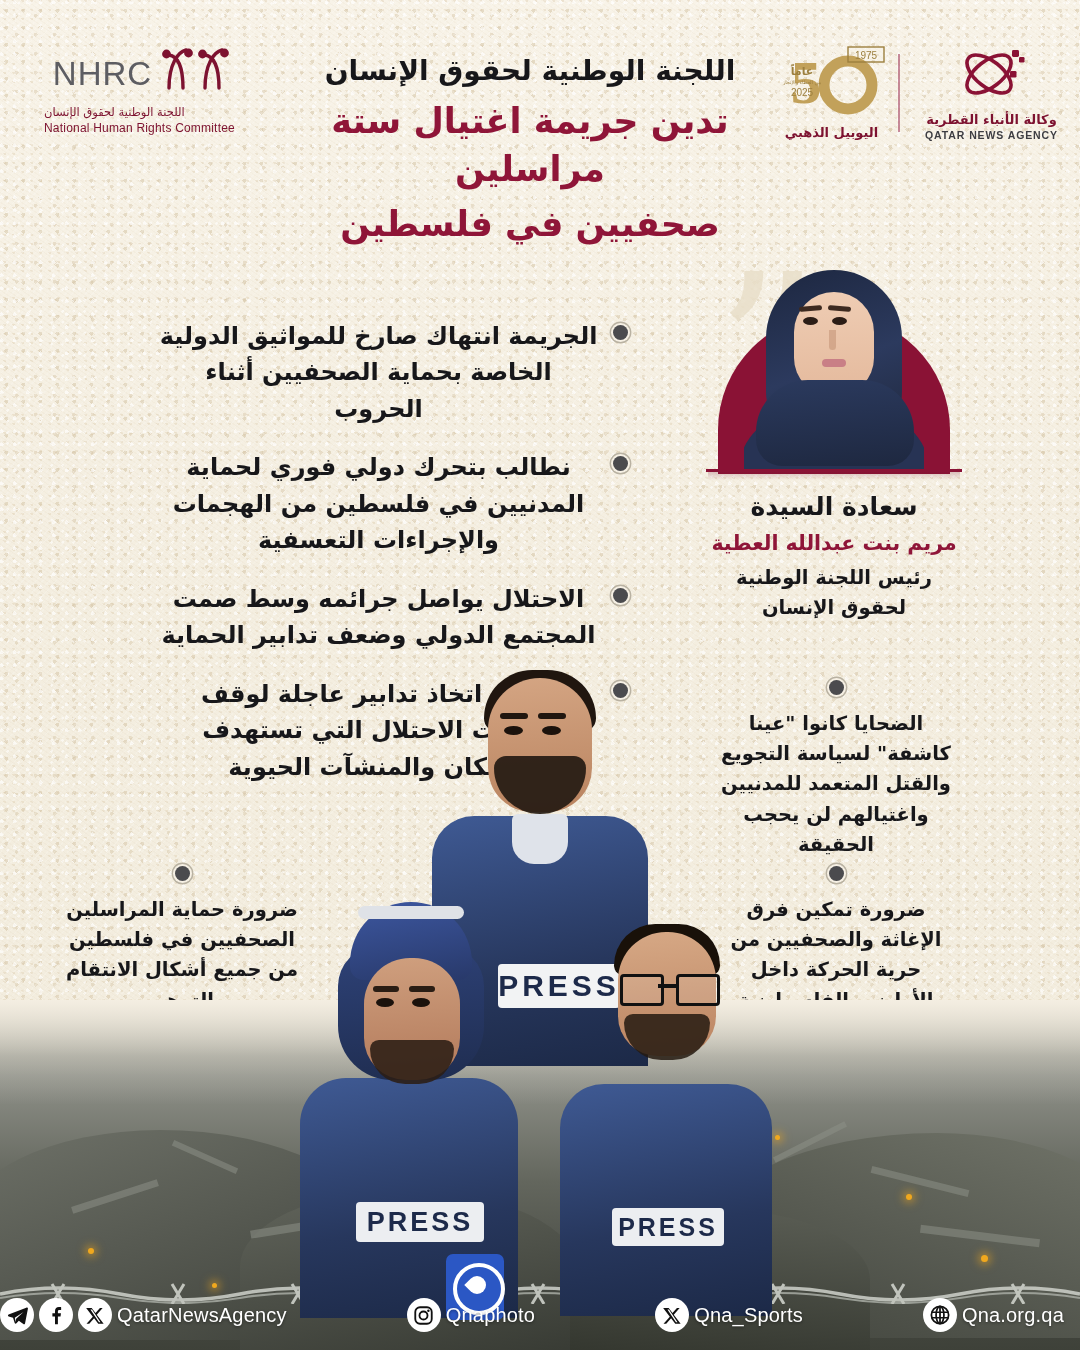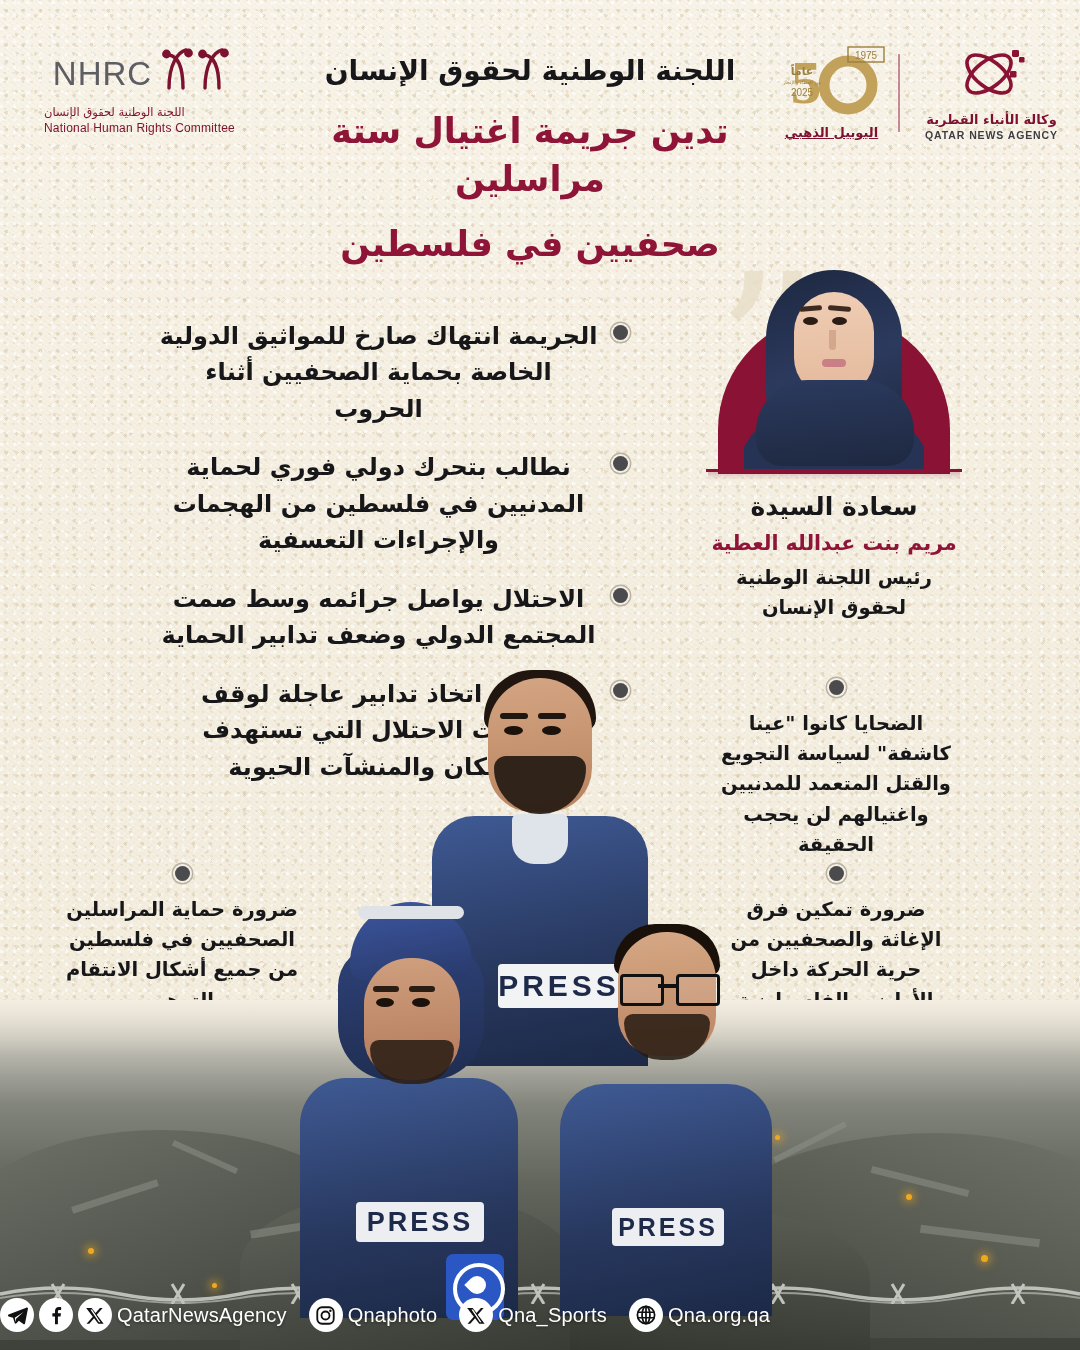--- a/index.html
+++ b/index.html
@@ -34,30 +34,30 @@
   .nhrc-mark{display:flex;align-items:flex-end;justify-content:center;gap:9px;}
   .nhrc-name{font-size:33px;letter-spacing:1px;color:#5d5d62;font-weight:400;
     font-family:"Liberation Sans",sans-serif;line-height:1;padding-bottom:4px;}
   .nhrc-ar{font-size:11.5px;color:#7d1230;letter-spacing:.5px;margin-top:11px;
     font-family:"DejaVu Sans",sans-serif;}
   .nhrc-en{font-size:12px;color:#7d1230;letter-spacing:.2px;margin-top:2px;
     font-family:"Liberation Sans",sans-serif;}
 
   .titles{position:absolute;left:260px;top:52px;width:540px;text-align:center;}
   .title-line1{font-size:28px;font-weight:bold;color:#17171a;line-height:1.35;}
-  .title-line2{font-size:35px;font-weight:bold;color:#8f1538;line-height:1.38;margin-top:17px;}
+  .title-line2{font-size:35px;font-weight:bold;color:#8f1538;line-height:1.38;margin-top:7px;}
 
   .qna-block{position:absolute;right:22px;top:44px;display:flex;align-items:center;gap:0;}
   .qna-left{text-align:center;padding-left:13px;}
   .qna-ar{font-size:13px;color:#7d1230;font-weight:bold;margin-top:6px;letter-spacing:.3px;}
   .qna-en{font-size:10.5px;color:#3d3d42;font-weight:bold;letter-spacing:.9px;margin-top:2px;
     font-family:"Liberation Sans",sans-serif;}
   .qna-div{width:1.6px;height:78px;background:#9a3050;opacity:.55;margin:0 12px;}
   .jub{text-align:center;}
-  .jub-ar{font-size:13px;color:#7d1230;font-weight:bold;margin-top:4px;letter-spacing:2px;text-decoration:underline;}
+  .jub-ar{font-size:13px;color:#7d1230;font-weight:bold;margin-top:4px;letter-spacing:2px;}
 
   
   .quote-wm{position:absolute;left:678px;top:268px;width:140px;height:120px;
     color:#e9dfc9;font-size:200px;line-height:.8;font-family:"DejaVu Serif",serif;
     opacity:.85;user-select:none;}
 
   
   .portrait-wrap{position:absolute;left:718px;top:262px;width:232px;height:212px;}
   .arch{position:absolute;left:0;top:52px;width:232px;height:160px;
     background:#8a1235;border-radius:116px 116px 0 0;}
@@ -193,21 +193,21 @@
   .j3 .bridge{position:absolute;left:38px;top:10px;width:18px;height:3.5px;background:#111;}
   .j3 .beard{position:absolute;left:64px;top:98px;width:86px;height:46px;
     background:#241a11;border-radius:10px 10px 42px 42px;opacity:.85;}
   .press3{position:absolute;left:52px;top:292px;width:112px;height:38px;background:#eceef1;
     border-radius:4px;display:flex;align-items:center;justify-content:center;
     font-family:"Liberation Sans",sans-serif;font-weight:bold;color:#1d2a4a;
     font-size:25px;letter-spacing:3px;}
 
   
   .social{position:absolute;left:0;bottom:18px;width:1080px;
-    display:flex;align-items:center;justify-content:flex-start;gap:0;direction:ltr;}
+    display:flex;align-items:center;justify-content:space-between;gap:0;direction:ltr;}
   .s-ico{width:34px;height:34px;border-radius:50%;background:#fff;
     display:flex;align-items:center;justify-content:center;margin-right:5px;flex:0 0 auto;}
   .s-lbl{font-family:"Liberation Sans",sans-serif;font-size:20px;color:#fff;
     margin-right:22px;letter-spacing:.2px;text-shadow:0 1px 3px rgba(0,0,0,.45);}
   .s-grp{display:flex;align-items:center;}
 </style>
 </head>
 <body>
 
 <div class="poster">

